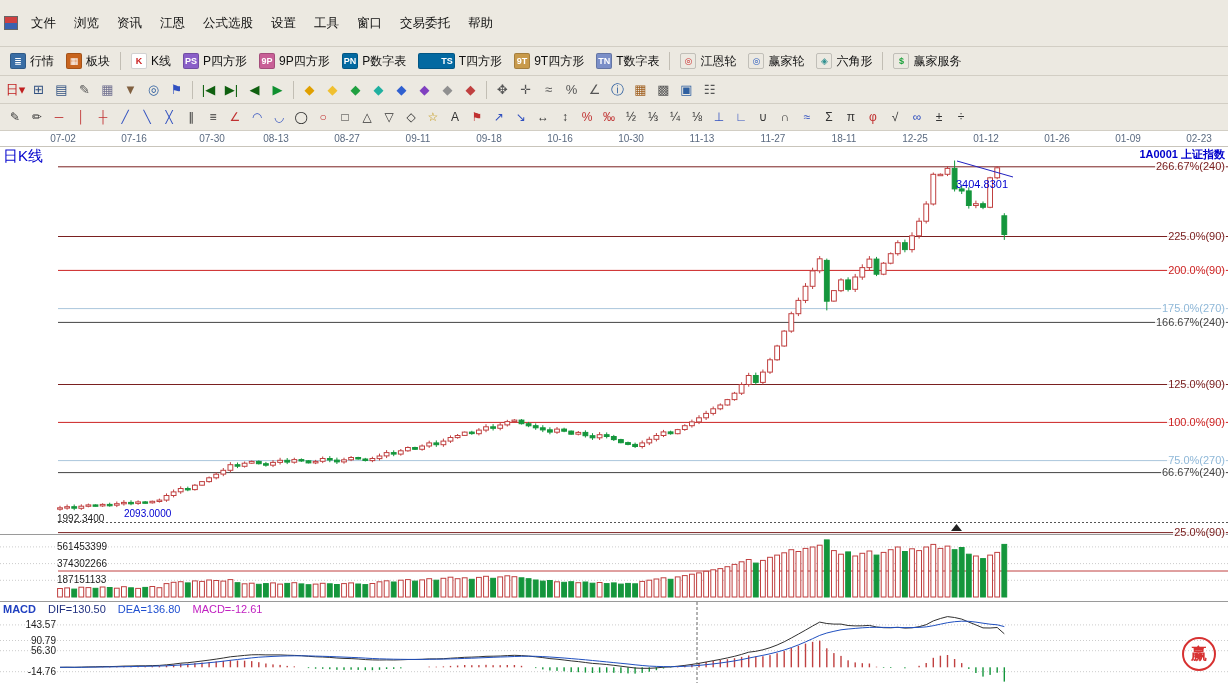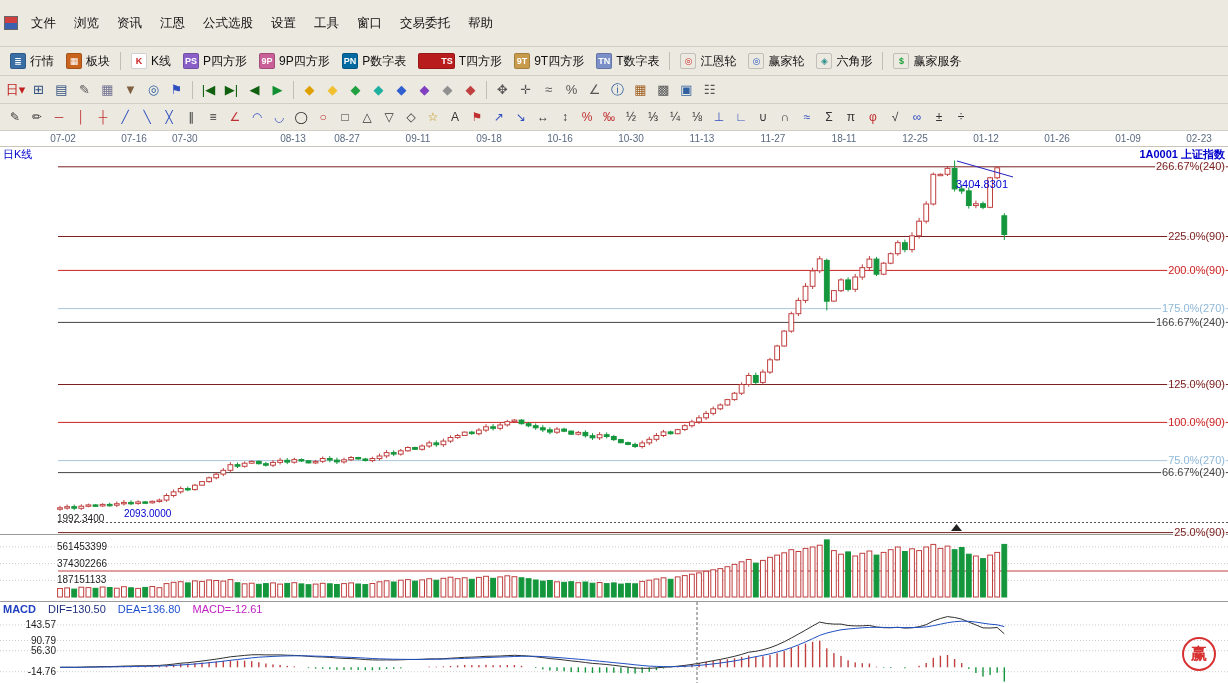--- a/index.html
+++ b/index.html
@@ -25,21 +25,21 @@
          align-items:center;justify-content:center;border-radius:2px;border:1px solid rgba(0,0,0,.18);box-sizing:border-box;}
   .vsep{width:1px;height:18px;background:#c2beb4;margin:0 4px;}
   .tb2{height:27px;}
   .tb2-btn{width:23px;height:21px;display:inline-flex;align-items:center;justify-content:center;font-size:13px;}
   .tb3{height:26px;}
   .tb3-btn{width:22px;height:19px;display:inline-flex;align-items:center;justify-content:center;font-size:12px;}
   
   .chart{position:relative;height:560px;background:#fff;}
   #chart-svg{position:absolute;left:0;top:0;}
   .clab{position:absolute;font-size:10px;line-height:12px;white-space:nowrap;}
-  .lbl-kline{position:absolute;left:3px;top:16px;color:#0000cc;font-size:11px;}
+  .lbl-kline{position:absolute;left:3px;top:16px;color:#0000cc;font-size:15px;}
   .lbl-symbol{position:absolute;right:3px;top:16px;color:#0000cc;font-size:11px;font-weight:bold;}
   .lbl-base{position:absolute;left:57px;top:382px;color:#222;font-size:10px;}
   .lbl-2093{position:absolute;left:124px;top:377px;color:#0000d0;font-size:10px;}
   .lbl-peak{position:absolute;left:956px;top:47px;color:#0000d0;font-size:11px;}
   .vol-ax{position:absolute;left:57px;font-size:10px;color:#222;}
   .v1{top:410px}.v2{top:427px}.v3{top:443px}
   .macd-head{position:absolute;left:3px;top:472px;font-size:11px;display:flex;gap:12px;}
   .mh-t{color:#2040c0;font-weight:bold}.mh-dif{color:#203080}.mh-dea{color:#2050d0}.mh-m{color:#c020c0}
   .macd-ax{position:absolute;left:20px;width:36px;text-align:right;font-size:10px;color:#222;}
   .m1{top:488px}.m2{top:504px}.m3{top:514px}.m4{top:535px}
@@ -89,21 +89,21 @@
       </span>
       <span class="tb1-btn">
         <span class="badge" style="background: rgb(200, 95, 150); color: rgb(255, 255, 255);">9P</span>
         <span class="tb1-label">9P四方形</span>
       </span>
       <span class="tb1-btn">
         <span class="badge" style="background: #0369a1; color: rgb(255, 255, 255);">PN</span>
         <span class="tb1-label">P数字表</span>
       </span>
       <span class="tb1-btn">
-        <span class="badge" style="background: #b91c1c; color: rgb(255, 255, 255); padding-left: 22px;">TS</span>
+        <span class="badge" style="background: #0369a1; color: rgb(255, 255, 255); padding-left: 22px;">TS</span>
         <span class="tb1-label">T四方形</span>
       </span>
       <span class="tb1-btn">
         <span class="badge" style="background: rgb(200, 154, 75); color: rgb(255, 255, 255);">9T</span>
         <span class="tb1-label">9T四方形</span>
       </span>
       <span class="tb1-btn">
         <span class="badge" style="background: rgb(123, 143, 200); color: rgb(255, 255, 255);">TN</span>
         <span class="tb1-label">T数字表</span>
       </span>
@@ -759,22 +759,22 @@
         <rect x="1003.6" y="536.3" width="1.4" height="14.3" fill="#14963c"></rect>
         <polyline points="60.0,536.3 67.1,536.2 74.2,536.3 81.3,536.1 88.4,535.9 95.5,535.8 102.6,535.6 109.7,535.6 116.8,535.4 123.9,535.1 131.0,535.0 138.1,534.8 145.2,534.8 152.3,534.6 159.4,534.4 166.5,533.8 173.6,533.1 180.7,532.2 187.8,531.7 194.9,530.9 202.0,530.0 209.1,529.1 216.2,528.1 223.3,527.0 230.4,525.8 237.5,525.1 244.6,524.4 251.7,523.8 258.8,523.7 265.9,523.9 273.0,523.9 280.1,523.9 287.2,524.2 294.3,524.4 301.4,524.7 308.5,525.3 315.6,525.8 322.7,526.0 329.8,526.4 336.9,527.0 344.0,527.4 351.1,527.6 358.2,528.0 365.3,528.6 372.4,528.9 379.5,529.0 386.6,528.9 393.7,529.0 400.8,528.8 407.9,528.5 415.0,528.5 422.1,528.3 429.2,527.9 436.3,527.9 443.4,527.7 450.5,527.2 457.6,526.8 464.7,526.3 471.8,526.1 478.9,525.8 486.0,525.3 493.1,525.2 500.2,525.0 507.3,524.6 514.4,524.3 521.5,524.6 528.6,525.1 535.7,525.8 542.8,526.6 549.9,527.6 557.0,528.2 564.1,529.0 571.2,529.9 578.3,530.6 585.4,531.5 592.5,532.4 599.6,532.9 606.7,533.5 613.8,534.3 620.9,535.2 628.0,536.1 635.1,537.0 642.2,537.3 649.3,537.3 656.4,536.9 663.5,536.2 670.6,535.9 677.7,535.2 684.8,534.4 691.9,533.4 699.0,532.3 706.1,531.0 713.2,529.7 720.3,528.4 727.4,526.9 734.5,525.3 741.6,523.4 748.7,521.2 755.8,520.3 762.9,518.8 770.0,516.7 777.1,514.0 784.2,510.8 791.3,507.0 798.4,503.1 805.5,499.1 812.6,495.0 819.7,491.1 826.8,492.5 833.9,493.1 841.0,493.1 848.1,494.5 855.2,494.9 862.3,494.8 869.4,494.4 876.5,496.0 883.6,496.7 890.7,496.8 897.8,496.3 904.9,497.1 912.0,496.8 919.1,495.7 926.2,493.7 933.3,489.9 940.4,487.5 947.5,485.6 954.6,486.5 961.7,488.1 968.8,491.1 975.9,493.9 983.0,496.9 990.1,497.0 997.2,496.5 1004.3,502.8 " fill="none" stroke="#303030" stroke-width="1"></polyline>
         <polyline points="60.0,536.3 67.1,536.3 74.2,536.3 81.3,536.3 88.4,536.2 95.5,536.1 102.6,536.0 109.7,535.9 116.8,535.8 123.9,535.7 131.0,535.6 138.1,535.4 145.2,535.3 152.3,535.2 159.4,535.0 166.5,534.8 173.6,534.4 180.7,534.0 187.8,533.5 194.9,533.0 202.0,532.4 209.1,531.7 216.2,531.0 223.3,530.2 230.4,529.3 237.5,528.5 244.6,527.7 251.7,526.9 258.8,526.2 265.9,525.8 273.0,525.4 280.1,525.1 287.2,524.9 294.3,524.8 301.4,524.8 308.5,524.9 315.6,525.1 322.7,525.3 329.8,525.5 336.9,525.8 344.0,526.1 351.1,526.4 358.2,526.7 365.3,527.1 372.4,527.5 379.5,527.8 386.6,528.0 393.7,528.2 400.8,528.3 407.9,528.4 415.0,528.4 422.1,528.4 429.2,528.3 436.3,528.2 443.4,528.1 450.5,527.9 457.6,527.7 464.7,527.4 471.8,527.2 478.9,526.9 486.0,526.6 493.1,526.3 500.2,526.0 507.3,525.8 514.4,525.5 521.5,525.3 528.6,525.2 535.7,525.3 542.8,525.6 549.9,526.0 557.0,526.5 564.1,527.0 571.2,527.6 578.3,528.2 585.4,528.8 592.5,529.5 599.6,530.2 606.7,530.9 613.8,531.6 620.9,532.3 628.0,533.0 635.1,533.8 642.2,534.5 649.3,535.1 656.4,535.4 663.5,535.6 670.6,535.7 677.7,535.6 684.8,535.3 691.9,534.9 699.0,534.4 706.1,533.7 713.2,532.9 720.3,532.0 727.4,531.0 734.5,529.9 741.6,528.6 748.7,527.1 755.8,525.7 762.9,524.3 770.0,522.8 777.1,521.0 784.2,519.0 791.3,516.6 798.4,513.9 805.5,510.9 812.6,507.7 819.7,504.4 826.8,502.0 833.9,500.3 841.0,498.8 848.1,498.0 855.2,497.4 862.3,496.8 869.4,496.4 876.5,496.3 883.6,496.4 890.7,496.5 897.8,496.4 904.9,496.6 912.0,496.6 919.1,496.4 926.2,495.9 933.3,494.7 940.4,493.2 947.5,491.7 954.6,490.7 961.7,490.2 968.8,490.3 975.9,491.1 983.0,492.2 990.1,493.2 997.2,493.8 1004.3,495.6 " fill="none" stroke="#2050c0" stroke-width="1"></polyline>
         <line x1="957" y1="30" x2="1013" y2="46" stroke="#2020c0"></line>
         <path d="M951 400 l5.5 -7 5.5 7 z" fill="#222"></path>
         <line x1="697" y1="471" x2="697" y2="559" stroke="#666" stroke-dasharray="3,2"></line>
       </svg>
     <div id="overlays">
         <div class="clab" style="left: 46px; top: 2px; width: 34px; text-align: center; color: rgb(90, 106, 128);">07-02</div>
         <div class="clab" style="left: 117px; top: 2px; width: 34px; text-align: center; color: rgb(90, 106, 128);">07-16</div>
-        <div class="clab" style="left: 172px; top: 2px; width: 34px; text-align: left; color: rgb(90, 106, 128);">07-30</div>
-        <div class="clab" style="left: 276px; top: 2px; width: 34px; text-align: center; color: rgb(90, 106, 128);">08-13</div>
+        <div class="clab" style="left: 195px; top: 2px; width: 34px; text-align: center; color: rgb(90, 106, 128);">07-30</div>
+        <div class="clab" style="left: 259px; top: 2px; width: 34px; text-align: center; color: rgb(90, 106, 128);">08-13</div>
         <div class="clab" style="left: 330px; top: 2px; width: 34px; text-align: center; color: rgb(90, 106, 128);">08-27</div>
         <div class="clab" style="left: 401px; top: 2px; width: 34px; text-align: center; color: rgb(90, 106, 128);">09-11</div>
         <div class="clab" style="left: 472px; top: 2px; width: 34px; text-align: center; color: rgb(90, 106, 128);">09-18</div>
         <div class="clab" style="left: 543px; top: 2px; width: 34px; text-align: center; color: rgb(90, 106, 128);">10-16</div>
         <div class="clab" style="left: 614px; top: 2px; width: 34px; text-align: center; color: rgb(90, 106, 128);">10-30</div>
         <div class="clab" style="left: 685px; top: 2px; width: 34px; text-align: center; color: rgb(90, 106, 128);">11-13</div>
         <div class="clab" style="left: 756px; top: 2px; width: 34px; text-align: center; color: rgb(90, 106, 128);">11-27</div>
         <div class="clab" style="left: 827px; top: 2px; width: 34px; text-align: center; color: rgb(90, 106, 128);">18-11</div>
         <div class="clab" style="left: 898px; top: 2px; width: 34px; text-align: center; color: rgb(90, 106, 128);">12-25</div>
         <div class="clab" style="left: 969px; top: 2px; width: 34px; text-align: center; color: rgb(90, 106, 128);">01-12</div>

